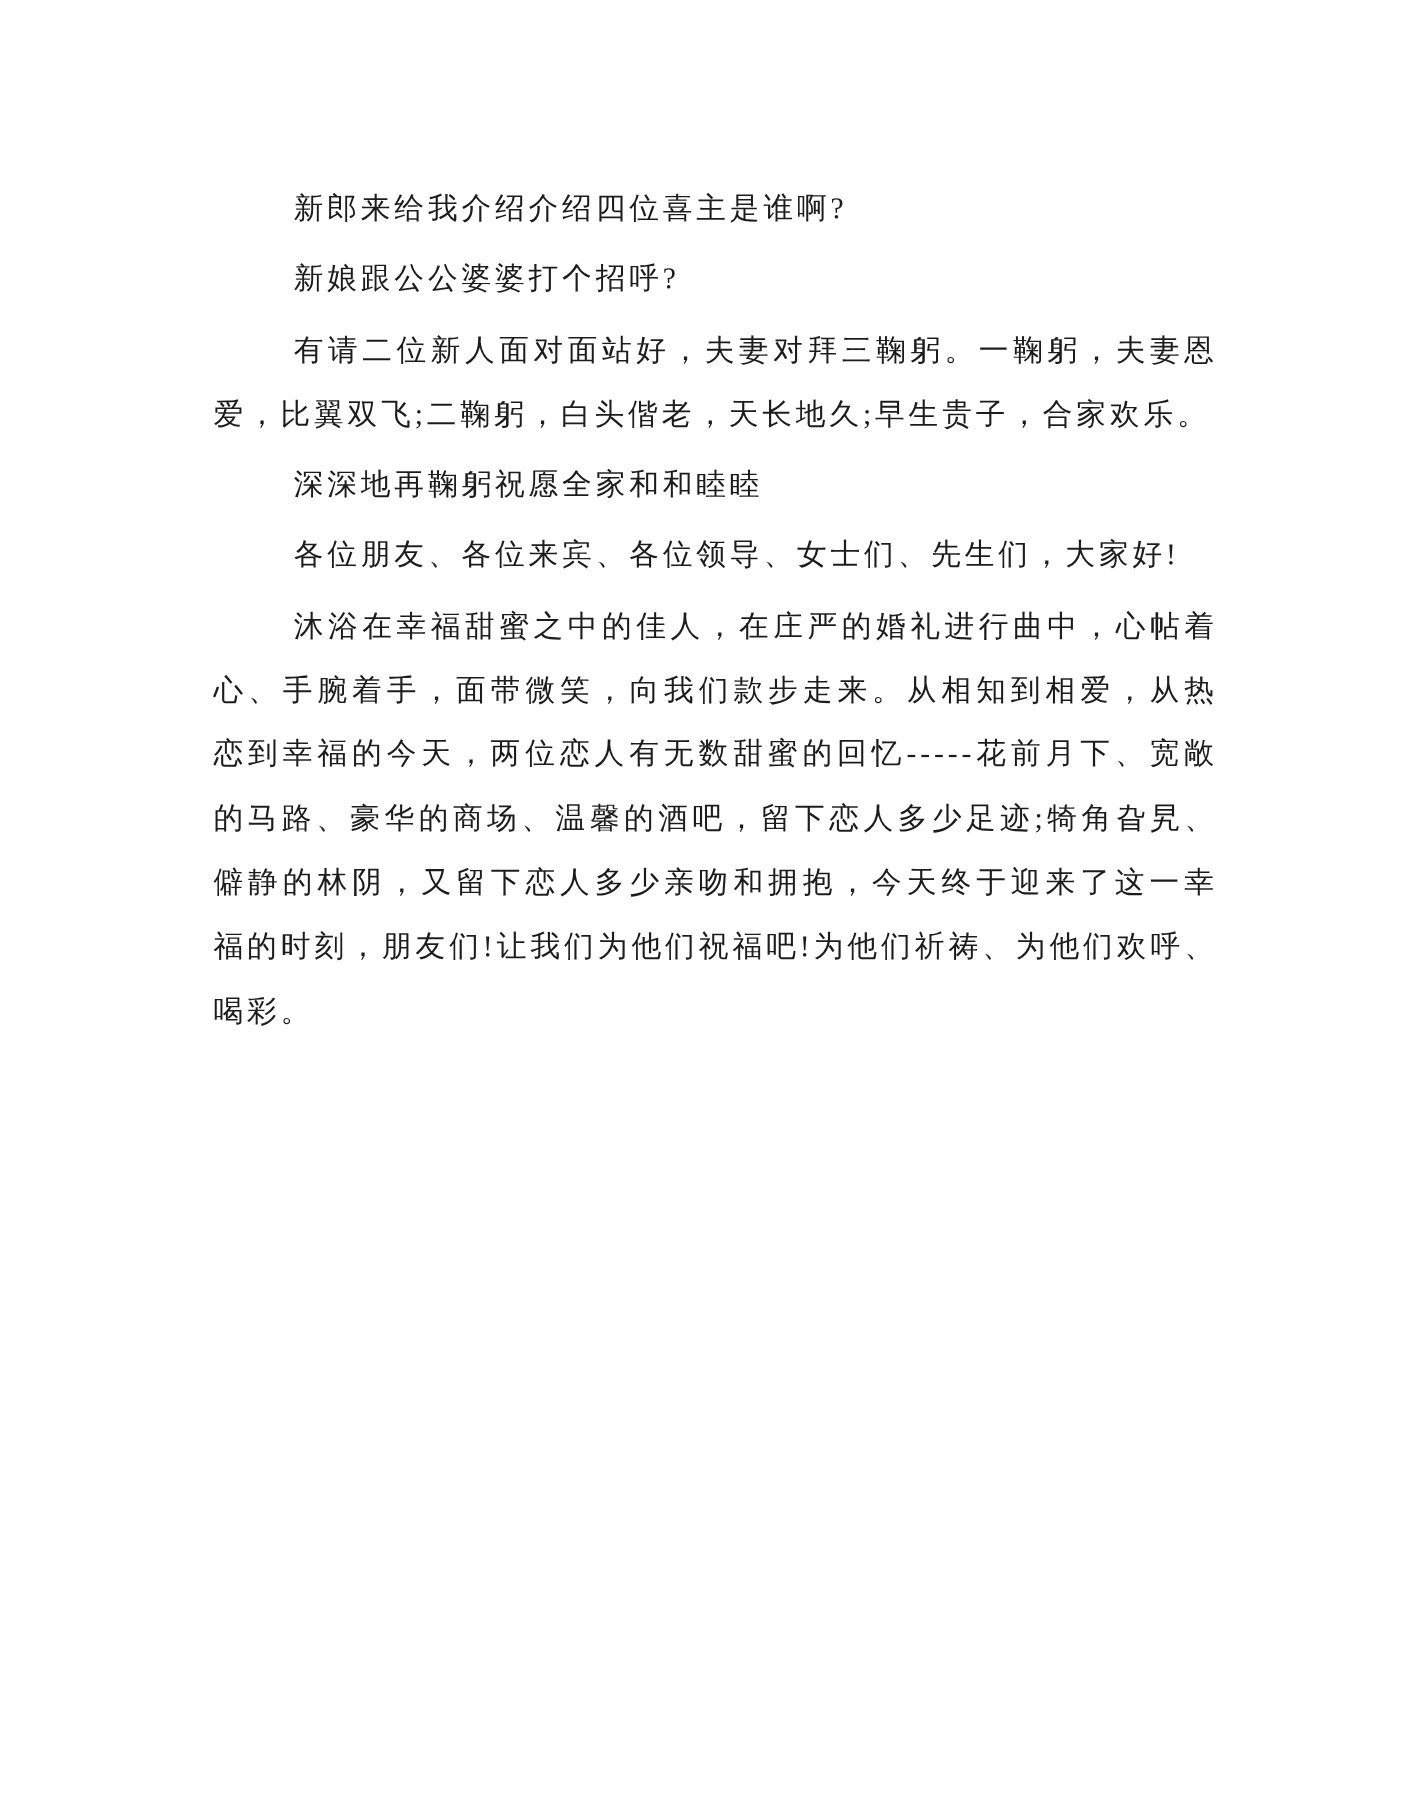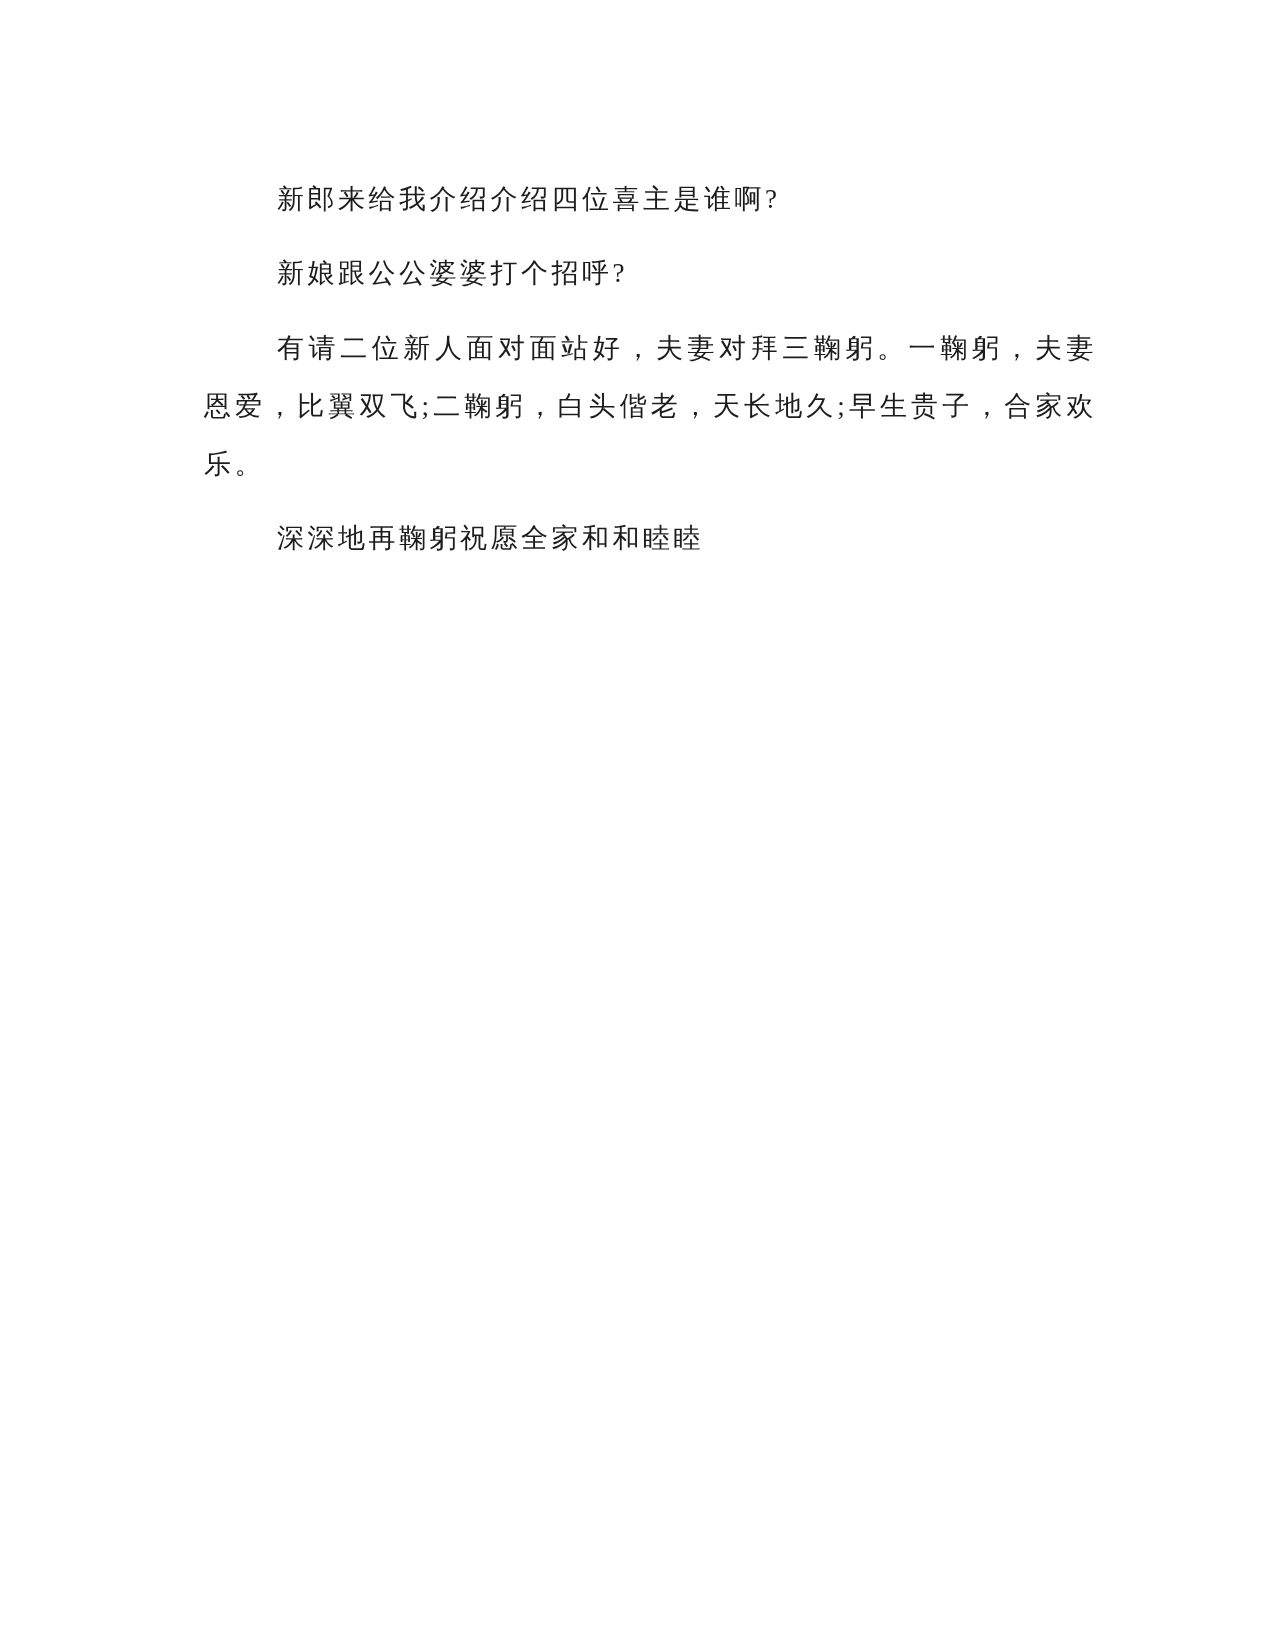--- a/index.html
+++ b/index.html
@@ -30,28 +30,30 @@
     font-size: 27px;
     line-height: 58.3px;
     letter-spacing: 3.5px;
     color: #1c1c1c;
     text-align: justify;
     word-break: break-all;
     line-break: anywhere;
     font-weight: 400;
   }
   .doc-text p {
-    margin: 16px;
+    margin: 6px;
     padding: 0;
     text-indent: 73px;
   }
 </style>
 </head>
 <body>
 
 <div class="doc-page">
   <div class="doc-text">
     <p>新郎来给我介绍介绍四位喜主是谁啊?</p>
     <p>新娘跟公公婆婆打个招呼?</p>
     <p>有请二位新人面对面站好，夫妻对拜三鞠躬。一鞠躬，夫妻恩爱，比翼双飞;二鞠躬，白头偕老，天长地久;早生贵子，合家欢乐。</p>
     <p>深深地再鞠躬祝愿全家和和睦睦</p>
+    <p>各位朋友、各位来宾、各位领导、女士们、先生们，大家好!</p>
+    <p>沐浴在幸福甜蜜之中的佳人，在庄严的婚礼进行曲中，心帖着心、手腕着手，面带微笑，向我们款步走来。从相知到相爱，从热恋到幸福的今天，两位恋人有无数甜蜜的回忆-----花前月下、宽敞的马路、豪华的商场、温馨的酒吧，留下恋人多少足迹;犄角旮旯、僻静的林阴，又留下恋人多少亲吻和拥抱，今天终于迎来了这一幸福的时刻，朋友们!让我们为他们祝福吧!为他们祈祷、为他们欢呼、喝彩。</p>
   </div>
 </div>
 
 </body></html>

